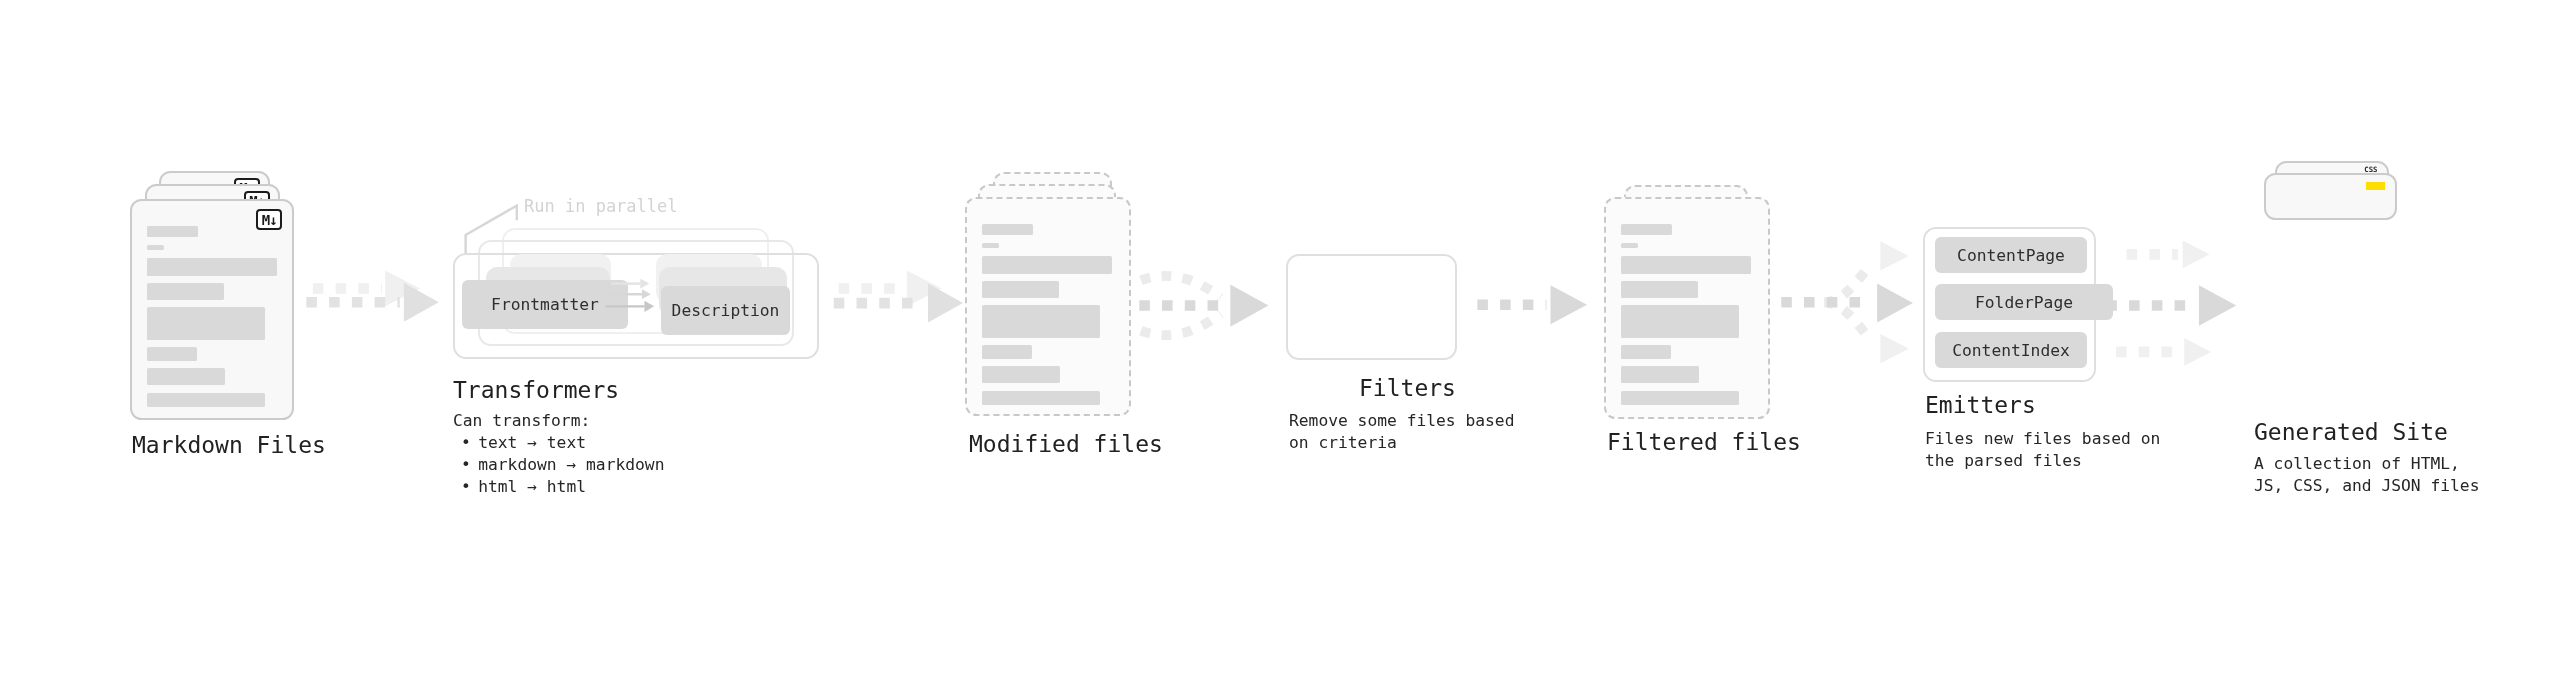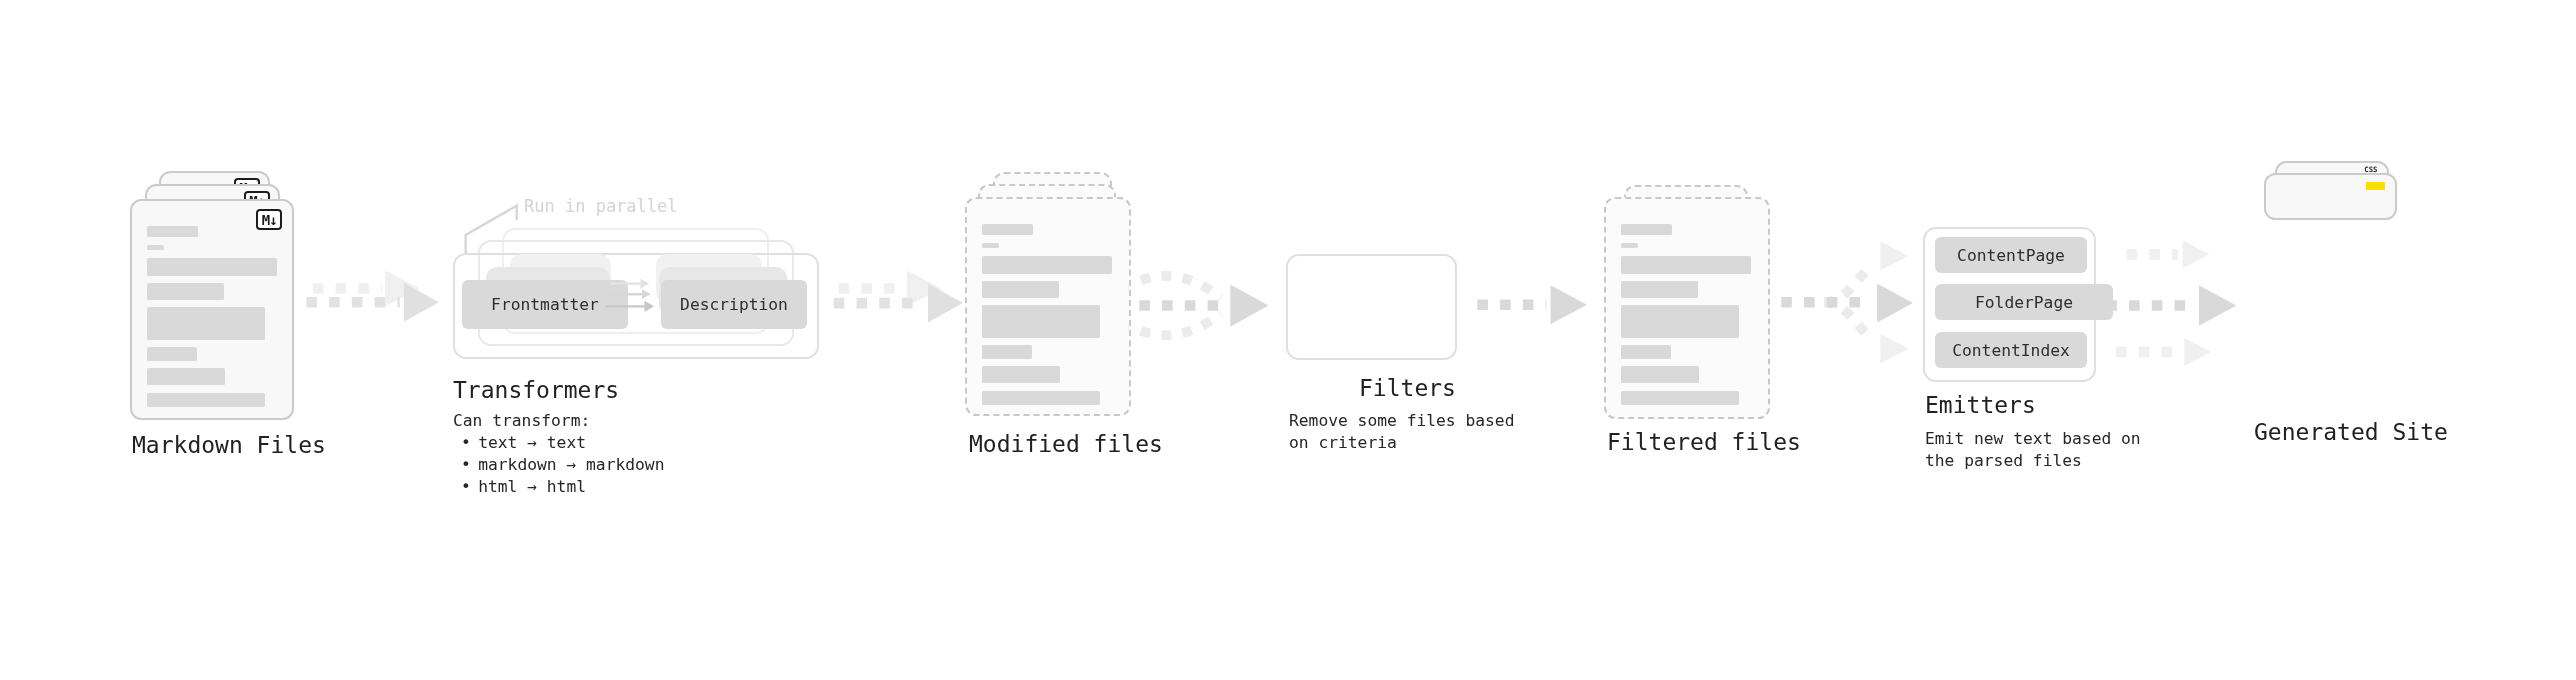--- a/index.html
+++ b/index.html
@@ -87,21 +87,21 @@
   <div class="tbox back" style="left:502px;top:228px;width:267px;height:106px"></div>
   <div class="tbox mid" style="left:478px;top:240px;width:316px;height:106px"></div>
   <div class="tbox" style="left:453px;top:253px;width:366px;height:106px"></div>
 
   <div class="pill-shadow sh3" style="left:510px;top:254px;width:101px;height:49px"></div>
   <div class="pill-shadow sh2" style="left:486px;top:267px;width:124px;height:49px"></div>
   <div class="pill" style="left:462px;top:280px;width:166px;height:49px">Frontmatter</div>
 
   <div class="pill-shadow sh3" style="left:656px;top:254px;width:106px;height:49px"></div>
   <div class="pill-shadow sh2" style="left:659px;top:267px;width:128px;height:49px"></div>
-  <div class="pill" style="left:661px;top:280px;width:146px;height:49px">Description</div>
+  <div class="pill" style="left:661px;top:286px;width:129px;height:49px">Description</div>
 
   <div class="callout" style="left:524px;top:196px">Run in parallel</div>
 
   <div class="stage-label" style="left:453px;top:377px">Transformers</div>
   <div class="tf-desc">
     <div>Can transform:</div>
     <div class="row">
       <span>•</span>
       <span>text → text</span>
     </div>
@@ -149,33 +149,35 @@
       <div class="bar b8"></div>
     </div>
   </div>
   <div class="stage-label" style="left:1607px;top:429px">Filtered files</div>
 
   <div class="panel" style="left:1923px;top:227px;width:173px;height:155px"></div>
   <div class="pill" style="left:1935px;top:237px;width:152px;height:36px">ContentPage</div>
   <div class="pill" style="left:1935px;top:284px;width:178px;height:36px">FolderPage</div>
   <div class="pill" style="left:1935px;top:332px;width:152px;height:36px">ContentIndex</div>
   <div class="stage-label" style="left:1925px;top:392px">Emitters</div>
-  <div class="stage-sub" style="left:1925px;top:428px">Emit new text based on
+  <div class="stage-sub" style="left:1925px;top:428px">Files new files based on
 the parsed files</div>
 
   <div class="file-card" style="left:2275px;top:161px;width:114px;height:47px">
     <div class="css-badge">
       <div class="css-word">CSS</div>
       <div class="css-underline"></div>
     </div>
   </div>
   <div class="file-card" style="left:2264px;top:173px;width:133px;height:47px">
     <div class="js-badge"></div>
   </div>
   <div class="stage-label" style="left:2254px;top:419px">Generated Site</div>
+  <div class="stage-sub" style="left:2254px;top:453px">A collection of HTML,
+JS, CSS, and JSON files</div>
 
   <svg class="overlay" width="2576" height="681" viewBox="0 0 3170 838">
 
     <g>
       <line class="dsh c-faint" x1="385" y1="355" x2="470" y2="355"></line>
       <path class="f-faint" d="M474 333 L474 377 L517 355 Z"></path>
       <line class="dsh c-soft" x1="377" y1="372" x2="492" y2="372"></line>
       <path class="f-soft" d="M497 348 L497 396 L540 372 Z"></path>
     </g>
 

